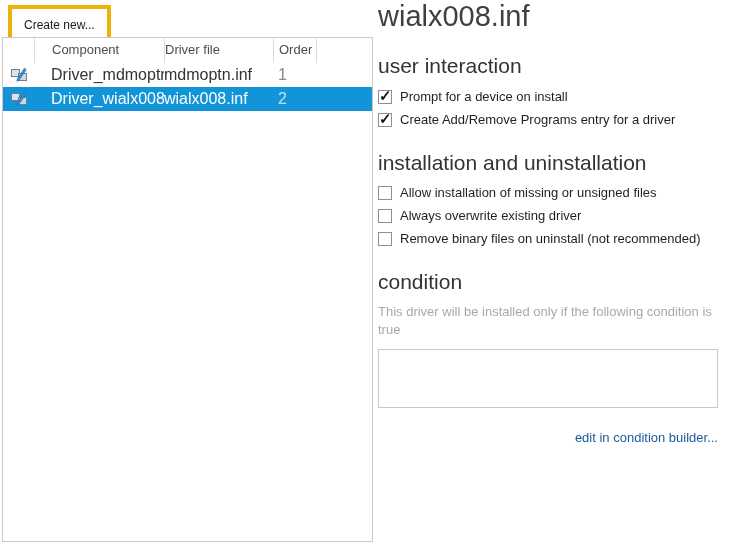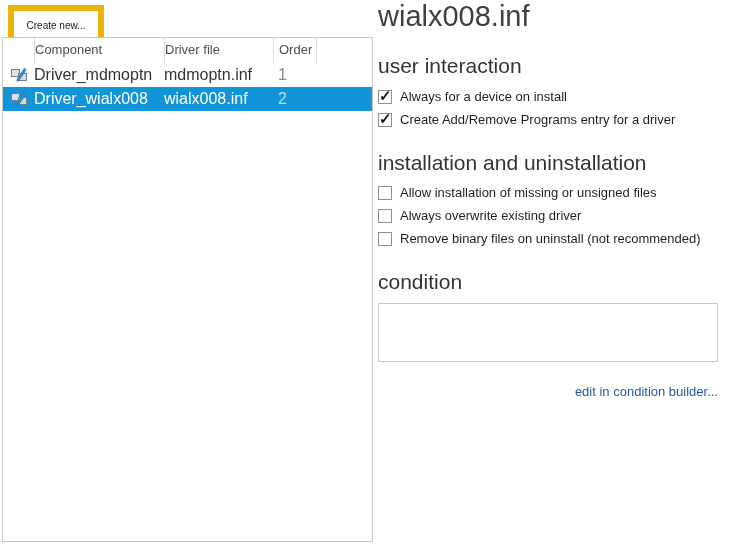--- a/index.html
+++ b/index.html
@@ -4,35 +4,35 @@
 <style>
   * { margin:0; padding:0; box-sizing:border-box; }
   html,body { background:#ffffff; }
   body { font-family:"Liberation Sans", sans-serif; }
   .app { position:relative; width:730px; height:552px; background:#fff; overflow:hidden; }
 
   
   .left-pane { position:absolute; left:0; top:0; width:374px; height:552px; }
   .create-btn {
     position:absolute; left:8px; top:5px; height:40px; min-width:96px;
-    background:#fdfdfd; border:6px solid #eab308; color:#1a1a1a;
-    font-family:"Liberation Sans", sans-serif; font-size:10px; padding:0 12px; cursor:pointer;
+    background:#fdfdfd; border:4px solid #eab308; color:#1a1a1a;
+    font-family:"Liberation Sans", sans-serif; font-size:12px; padding:0 12px; cursor:pointer;
   }
   .drivers-table {
     position:absolute; left:2px; top:37px; width:371px; height:505px;
     border:1px solid #c9c9c9; background:#fff; overflow:hidden;
   }
   .tgrid { display:grid; grid-template-columns:31px 130px 109px 43px 1fr; }
   .thead { height:25px; }
   .th {
     border-left:1px solid #dcdcdc; line-height:24px; font-size:13px; color:#4d4d4d;
     white-space:nowrap; overflow:hidden; cursor:default;
   }
   .th.icon-col { border-left:none; }
-  .pad-comp { padding-left:0; }
+  .pad-comp { padding-left:17px; }
   .pad-file { }
   .pad-order { padding-left:5px; }
   .row { height:24px; line-height:24px; font-size:16px; color:#333; cursor:default; }
   .cell { white-space:nowrap; overflow:hidden; }
   .icon-cell { display:flex; align-items:center; justify-content:center; }
   .order-cell { color:#8a8a8a; }
   .row.selected { background:var(--sel, #1295d8); color:#fff; }
   .row.selected .order-cell { color:rgba(255,255,255,0.72); }
 
   
@@ -110,21 +110,21 @@
 
   <div class="right-pane">
     <div class="page-title">wialx008.inf</div>
 
     <div id="sections">
         <div class="option-section">
     <div class="section-title">user interaction</div>
     <div class="check-list">
             <div class="check-row">
     <span class="checkbox checked"></span>
-    <span class="check-label">Always for a device on install</span>
+    <span class="check-label">Prompt for a device on install</span>
   </div>
             <div class="check-row">
     <span class="checkbox checked"></span>
     <span class="check-label">Create Add/Remove Programs entry for a driver</span>
   </div>
           </div>
   </div>
         <div class="option-section">
     <div class="section-title">installation and uninstallation</div>
     <div class="check-list">
@@ -139,19 +139,20 @@
             <div class="check-row">
     <span class="checkbox"></span>
     <span class="check-label">Remove binary files on uninstall (not recommended)</span>
   </div>
           </div>
   </div>
       </div>
 
     <div class="condition">
       <div class="section-title">condition</div>
+      <div class="condition-desc">This driver will be installed only if the following condition is true</div>
       <textarea class="condition-box" style=""></textarea>
       <div class="link-row">
         <a href="#">edit in condition builder...</a>
       </div>
     </div>
   </div>
 </div>
 
 </body></html>

